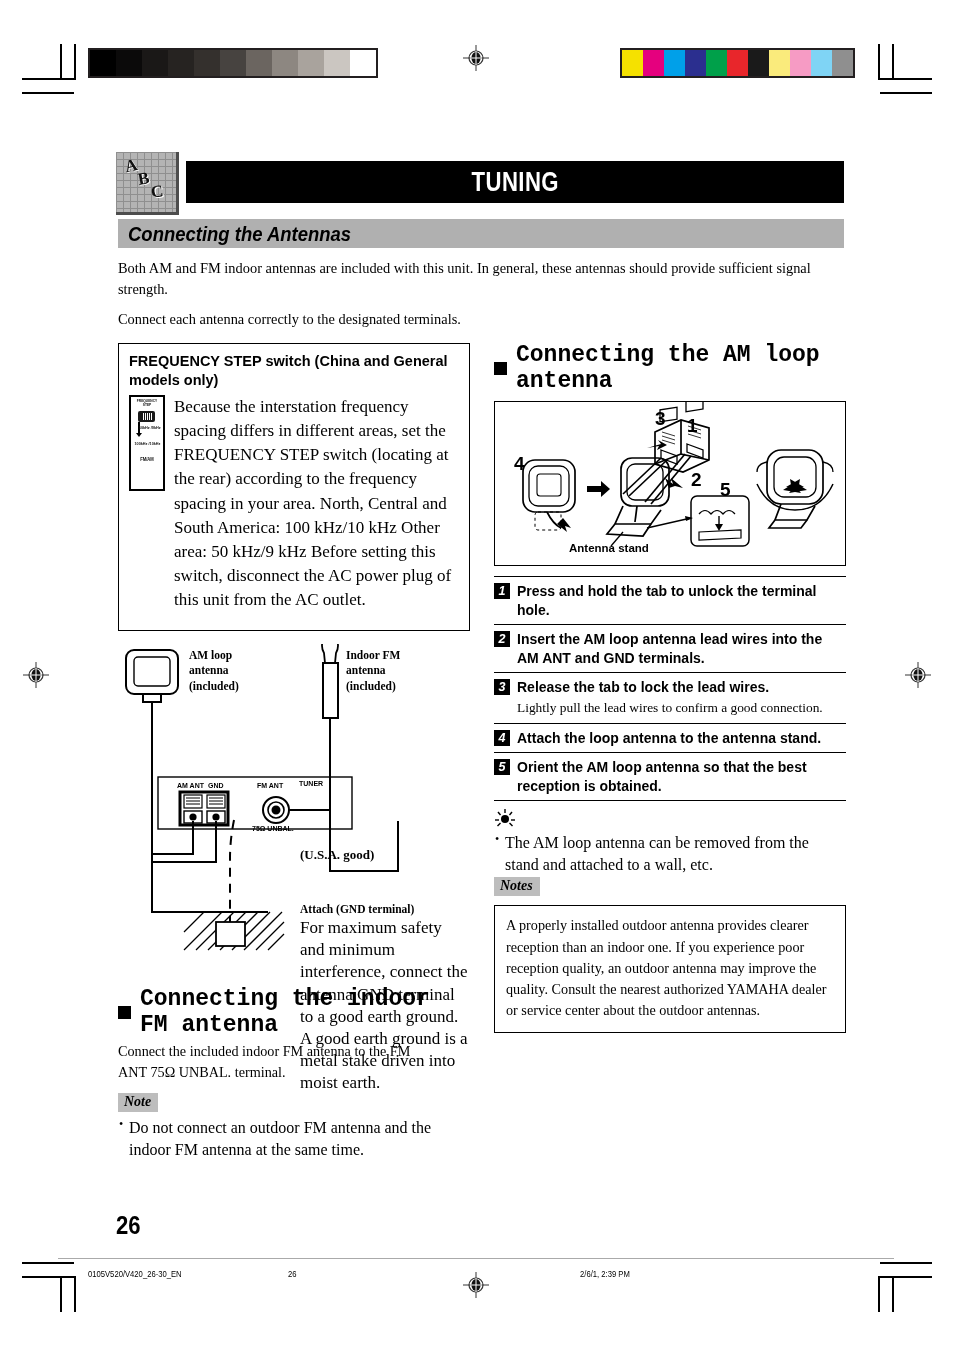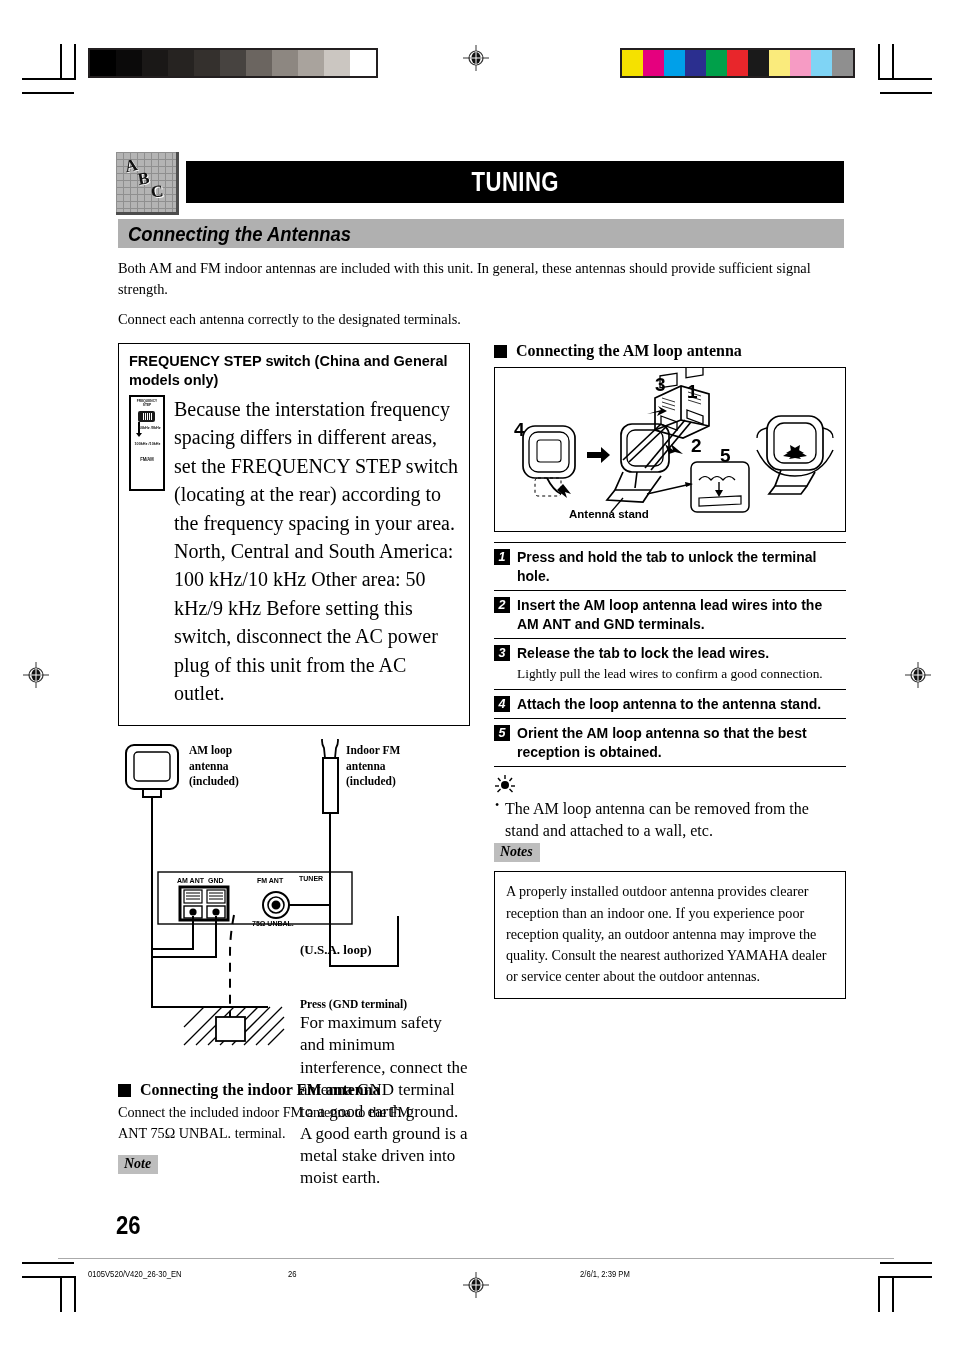--- a/index.html
+++ b/index.html
@@ -47,21 +47,21 @@
   .p2{left:118px;top:309px;width:726px;}
 
   
   .colL{position:absolute;left:118px;top:343px;width:352px;}
   .colR{position:absolute;left:494px;top:336px;width:352px;}
 
   .freqbox{border:1.5px solid #000;padding:8px 10px 18px 10px;}
   .freqbox h3{margin:0 0 6px 0;font-family:"Liberation Sans",sans-serif;
      font-weight:700;font-size:14.5px;line-height:1.28;}
   .freqrow{display:flex;gap:9px;}
-  .freqtxt{font-size:20px;line-height:1.42;flex:1;}
+  .freqtxt{font-size:17px;line-height:1.42;flex:1;}
 
   
   .switchpic{width:32px;flex:0 0 32px;border:2px solid #000;background:#fff;
      height:92px;position:relative;}
   .switchpic .lbl{position:absolute;left:0;right:0;text-align:center;
      font-family:"Liberation Sans",sans-serif;font-weight:700;color:#111;
      transform:scaleX(.9);}
   .sl1{top:2px;font-size:3.6px;line-height:1.15;}
   .knob{position:absolute;left:7px;top:14px;width:17px;height:11px;
      background:#1a1a1a;border-radius:2px;}
@@ -79,22 +79,22 @@
 
   
   .diagram{position:relative;width:352px;height:326px;margin-top:13px;}
   .diagram svg{position:absolute;left:0;top:0;}
   .dg-lbl{position:absolute;font-family:Liberation Serif, serif;
      font-weight:700;font-size:11.5px;line-height:1.32;}
   .dg-body{position:absolute;font-size:17px;line-height:1.30;width:152px;}
 
   .subhead{display:flex;align-items:center;gap:9px;margin-top:6px;}
   .subhead .sq{width:13px;height:13px;background:#000;flex:0 0 13px;}
-  .subhead h3{margin:0;font-family:Liberation Serif, serif;
-     font-weight:700;font-size:16px;}
+  .subhead h3{margin:0;font-family:Liberation Mono, monospace;
+     font-weight:700;font-size:23px;}
   .bodytxt{font-size:14.2px;line-height:1.45;margin-top:3px;}
 
   .tagbadge{display:inline-block;background:#bdbdbd;padding:1px 7px 2px 6px;
      font-family:"Liberation Serif",serif;font-style:italic;font-weight:700;font-size:14px;}
   ul.bul{list-style:none;margin:5px 0 0 0;padding:0;}
   ul.bul li{font-size:16px;line-height:1.34;padding-left:11px;position:relative;margin-bottom:1px;}
   ul.bul li:before{content:"\2022";position:absolute;left:1px;top:-1px;font-size:12px;}
 
   
   .loopbox{border:1.5px solid #000;height:163px;position:relative;margin-top:7px;background:#fff;}
@@ -315,35 +315,38 @@
 
       <div class="dg-lbl" style="left:71px;top:4px;width:76px;">AM loop antenna (included)</div>
       <div class="dg-lbl" style="left:228px;top:4px;width:84px;">Indoor FM antenna (included)</div>
 
       <div style="position:absolute;left:181px;top:136px;font-family:'Liberation Sans',sans-serif;font-size:7px;font-weight:700;">TUNER</div>
       <div style="position:absolute;left:59px;top:138px;font-family:'Liberation Sans',sans-serif;font-size:7px;font-weight:700;">AM ANT</div>
       <div style="position:absolute;left:90px;top:138px;font-family:'Liberation Sans',sans-serif;font-size:7px;font-weight:700;">GND</div>
       <div style="position:absolute;left:139px;top:138px;font-family:'Liberation Sans',sans-serif;font-size:7px;font-weight:700;">FM ANT</div>
       <div style="position:absolute;left:134px;top:181px;font-family:'Liberation Sans',sans-serif;font-size:7px;font-weight:700;">75Ω UNBAL.</div>
 
-      <div class="dg-lbl" style="left:182px;top:202px;width:120px;font-size:13px;">(U.S.A. loop)</div>
-
-      <div class="dg-lbl" style="left:182px;top:258px;width:170px;">Press (GND terminal)</div>
+      <div class="dg-lbl" style="left:182px;top:202px;width:120px;font-size:13px;">(U.S.A. good)</div>
+
+      <div class="dg-lbl" style="left:182px;top:258px;width:170px;">Attach (GND terminal)</div>
       <div class="dg-body" style="left:182px;top:273px;width:168px;">For maximum safety and minimum interference, connect the antenna GND terminal to a good earth ground. A good earth ground is a metal stake driven into moist earth.</div>
     </div>
 
     <div class="subhead" style="margin-top:16px;">
       <div class="sq"></div>
       <h3>Connecting the indoor FM antenna</h3>
     </div>
     <div class="bodytxt" style="width:320px;">Connect the included indoor FM antenna to the FM ANT 75Ω UNBAL. terminal.</div>
 
     <div style="margin-top:10px;">
       <span class="tagbadge">Note</span>
     </div>
+    <ul class="bul" id="fmNotes">
+        <li>Do not connect an outdoor FM antenna and the indoor FM antenna at the same time.</li>
+      </ul>
   </div>
 
   <div class="colR">
 
     <div class="subhead">
       <div class="sq"></div>
       <h3>Connecting the AM loop antenna</h3>
     </div>
 
     <div class="loopbox">

